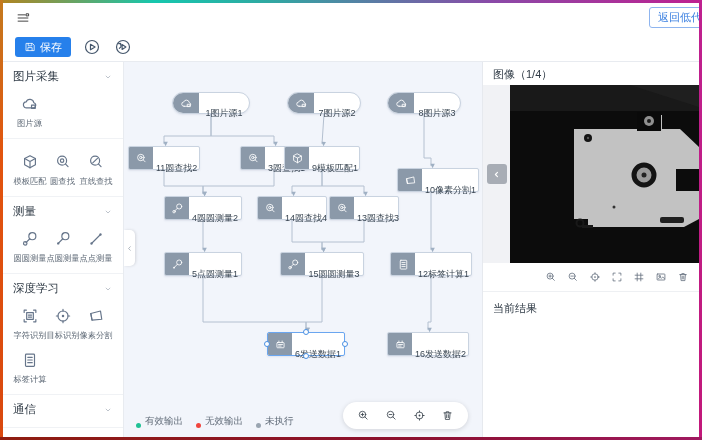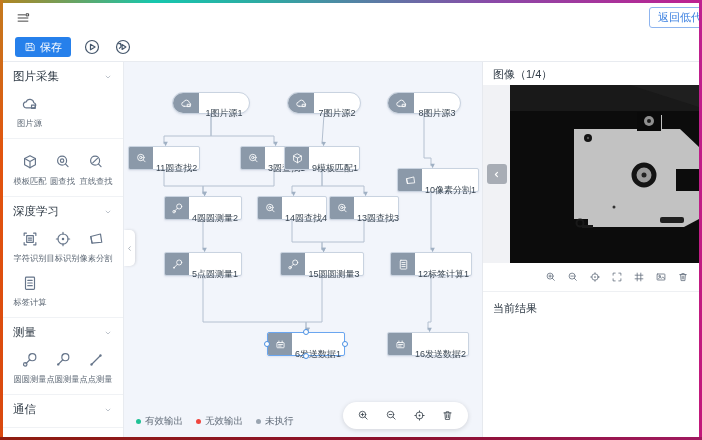--- a/index.html
+++ b/index.html
@@ -44,21 +44,21 @@
   .node{position:absolute;display:flex;align-items:center;background:#fff;border:1px solid #c9d3e0;box-shadow:0 1px 2px rgba(60,80,120,.10);font-size:9px;color:#3a4652;cursor:pointer;box-sizing:border-box;}
   .node.pill{height:22px;border-radius:11px;}
   .node.rect{height:24px;border-radius:2px;}
   .node-icon{width:24px;align-self:stretch;background:#8b99a9;display:flex;align-items:center;justify-content:center;flex:0 0 auto;}
   .pill .node-icon{border-radius:10px 0 0 10px;width:26px;}
   .rect .node-icon{border-radius:1px 0 0 1px;}
   .node-label{flex:1;text-align:center;padding:0 3px;white-space:nowrap;margin-top:20px;}
   .node.selected{border-color:#6aa6f0;}
   .handle{position:absolute;width:6px;height:6px;border-radius:50%;background:#fff;border:1px solid #4a90e2;box-sizing:border-box;}
   .legend{position:absolute;left:12px;bottom:9px;display:flex;gap:13px;font-size:9.5px;color:#5d6875;align-items:center;}
-  .legend .li{display:flex;align-items:center;gap:4px;}
+  .legend .li{display:flex;align-items:flex-end;gap:4px;}
   .legend .dot{width:5px;height:5px;border-radius:50%;}
   .zoom-pill{position:absolute;right:14px;bottom:8px;background:#fff;border-radius:15px;padding:7px 14px;display:flex;gap:15px;box-shadow:0 1px 5px rgba(0,0,0,.14);color:#3c4650;align-items:center;}
   .zoom-pill .ic{cursor:pointer;}
   .collapse-tab{position:absolute;left:0;top:168px;width:11px;height:36px;background:#fff;border-radius:0 5px 5px 0;box-shadow:1px 0 3px rgba(0,0,0,.12);display:flex;align-items:center;justify-content:center;color:#7a8694;cursor:pointer;}
 
   
   .rpanel{width:216px;flex:0 0 auto;border-left:1px solid #e6e9ee;display:flex;flex-direction:column;background:#fff;}
   .rp-header{padding:5px 10px 3px;font-size:11px;color:#2f3a45;}
   .viewer{height:178px;display:flex;flex:0 0 auto;}
   .nav-strip{width:27px;background:#f1f2f5;display:flex;align-items:center;justify-content:center;flex:0 0 auto;}
@@ -255,20 +255,48 @@
               <div class="side-item">
                 <svg class="ic s18">
                   <use href="#i-line-find"></use>
                 </svg>
                 <span class="lbl">直线查找</span>
               </div>
             </div>
           </div>
           <div class="side-sec">
             <div class="sec-head">
+              <span>测量</span>
+              <svg class="ic chev" style="width: 10px; height: 10px;">
+                <use href="#i-chevron-down"></use>
+              </svg>
+            </div>
+            <div class="sec-items">
+              <div class="side-item">
+                <svg class="ic s18">
+                  <use href="#i-measure-cc"></use>
+                </svg>
+                <span class="lbl">圆圆测量</span>
+              </div>
+              <div class="side-item">
+                <svg class="ic s18">
+                  <use href="#i-measure-pc"></use>
+                </svg>
+                <span class="lbl">点圆测量</span>
+              </div>
+              <div class="side-item">
+                <svg class="ic s18">
+                  <use href="#i-measure-pp"></use>
+                </svg>
+                <span class="lbl">点点测量</span>
+              </div>
+            </div>
+          </div>
+          <div class="side-sec">
+            <div class="sec-head">
               <span>深度学习</span>
               <svg class="ic chev" style="width: 10px; height: 10px;">
                 <use href="#i-chevron-down"></use>
               </svg>
             </div>
             <div class="sec-items">
               <div class="side-item">
                 <svg class="ic s18">
                   <use href="#i-ocr"></use>
                 </svg>
@@ -284,48 +312,20 @@
                 <svg class="ic s18">
                   <use href="#i-segment"></use>
                 </svg>
                 <span class="lbl">像素分割</span>
               </div>
               <div class="side-item">
                 <svg class="ic s18">
                   <use href="#i-doc"></use>
                 </svg>
                 <span class="lbl">标签计算</span>
-              </div>
-            </div>
-          </div>
-          <div class="side-sec">
-            <div class="sec-head">
-              <span>测量</span>
-              <svg class="ic chev" style="width: 10px; height: 10px;">
-                <use href="#i-chevron-down"></use>
-              </svg>
-            </div>
-            <div class="sec-items">
-              <div class="side-item">
-                <svg class="ic s18">
-                  <use href="#i-measure-cc"></use>
-                </svg>
-                <span class="lbl">圆圆测量</span>
-              </div>
-              <div class="side-item">
-                <svg class="ic s18">
-                  <use href="#i-measure-pc"></use>
-                </svg>
-                <span class="lbl">点圆测量</span>
-              </div>
-              <div class="side-item">
-                <svg class="ic s18">
-                  <use href="#i-measure-pp"></use>
-                </svg>
-                <span class="lbl">点点测量</span>
               </div>
             </div>
           </div>
           <div class="side-sec">
             <div class="sec-head">
               <span>通信</span>
               <svg class="ic chev" style="width: 10px; height: 10px;">
                 <use href="#i-chevron-down"></use>
               </svg>
             </div>

